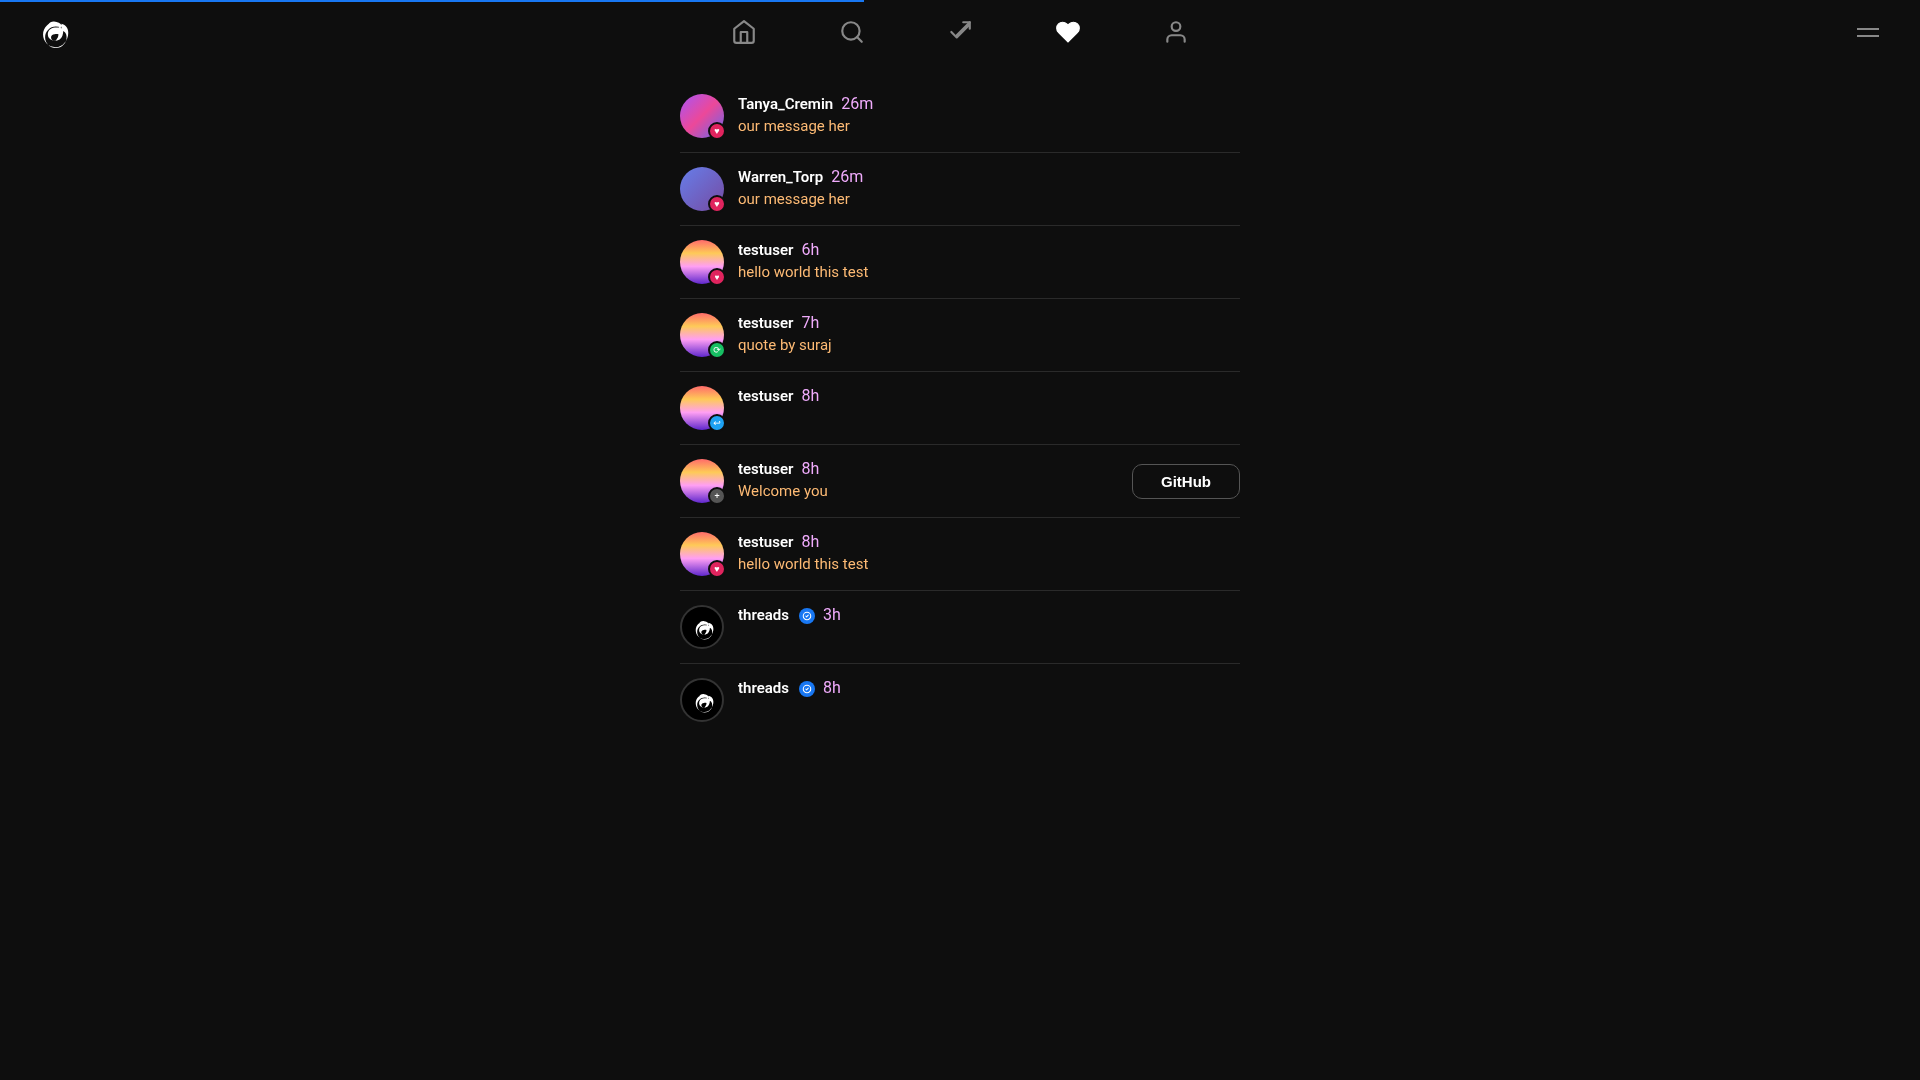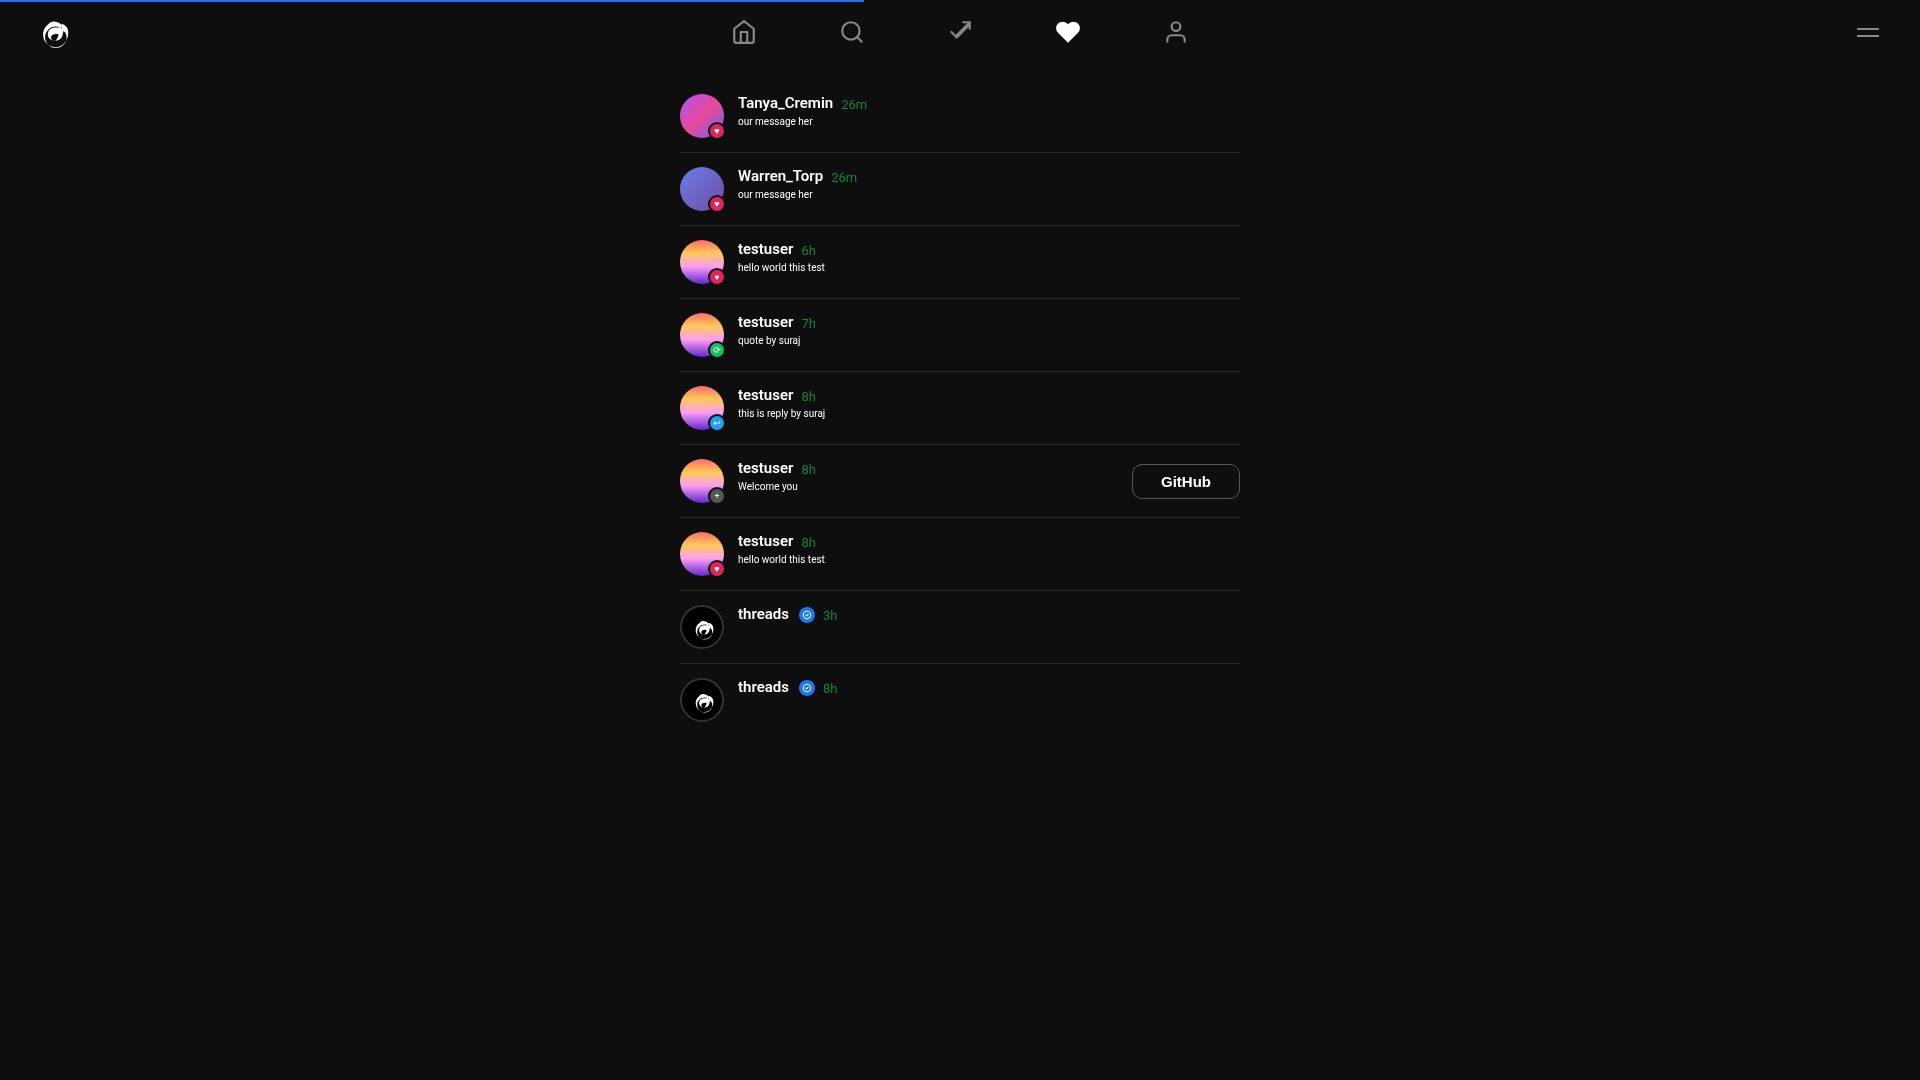--- a/index.html
+++ b/index.html
@@ -152,26 +152,26 @@
       align-items: flex-end;
       gap: 8px;
       margin-bottom: 3px;
     }
     .notif-username {
       font-weight: 600;
       font-size: 15px;
       color: #fff;
     }
     .notif-time {
-      font-size: 13px;
-      color: #15803d;
+      font-size: 16px;
+      color: #f0abfc;
     }
     .notif-text {
-      font-size: 10px;
-      color: #ffffff;
+      font-size: 15px;
+      color: #fdba74;
       line-height: 1.4;
       white-space: pre-wrap;
       word-break: break-word;
     }
     .notif-verified {
       display: inline-flex;
       align-items: center;
       justify-content: center;
       width: 16px;
       height: 16px;
@@ -343,21 +343,20 @@
     <div class="avatar-wrap">
       <div class="avatar-img avatar-sunset"></div>
       <div class="avatar-badge badge-reply" style="font-size:9px;">↩</div>
     </div>
     <div class="notif-content">
       <div class="notif-header">
         <span class="notif-username">testuser</span>
 
         <span class="notif-time">8h</span>
       </div>
-      <div class="notif-text">this is reply by suraj</div>
     </div>
 
   </div>
       <div class="notif-item">
     <div class="avatar-wrap">
       <div class="avatar-img avatar-sunset"></div>
       <div class="avatar-badge badge-follow" style="font-size:9px;">+</div>
     </div>
     <div class="notif-content">
       <div class="notif-header">

